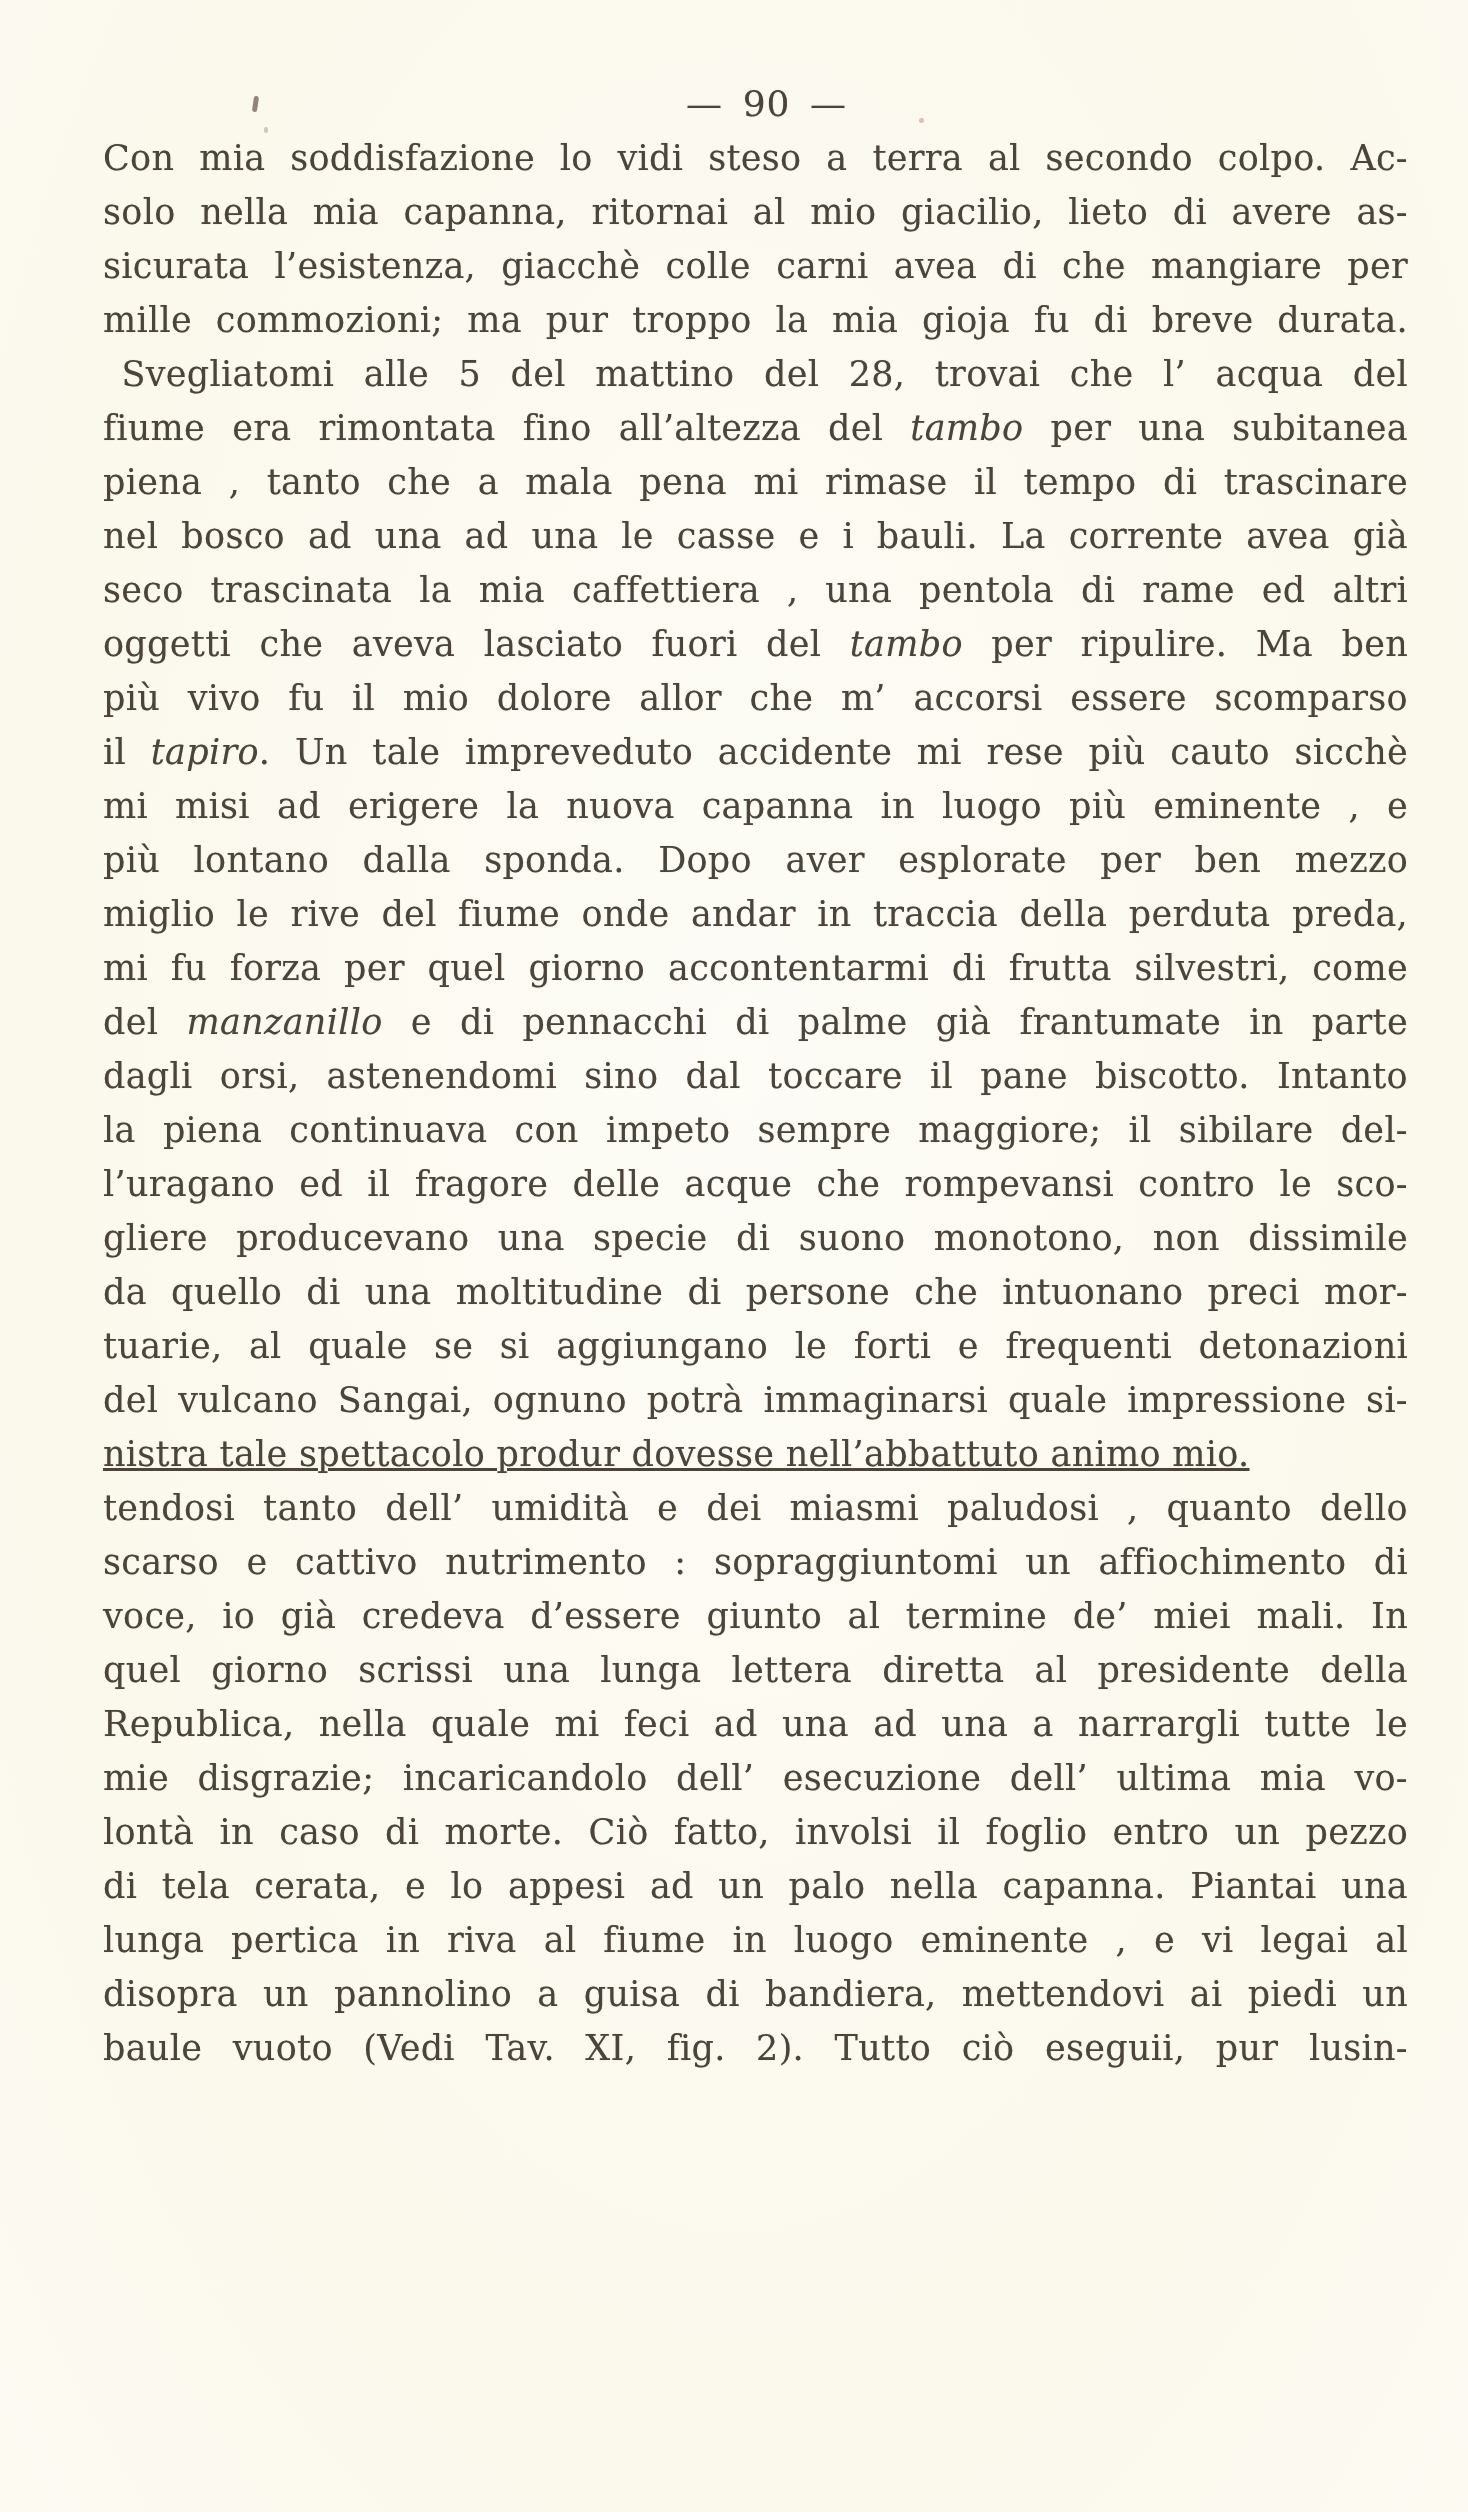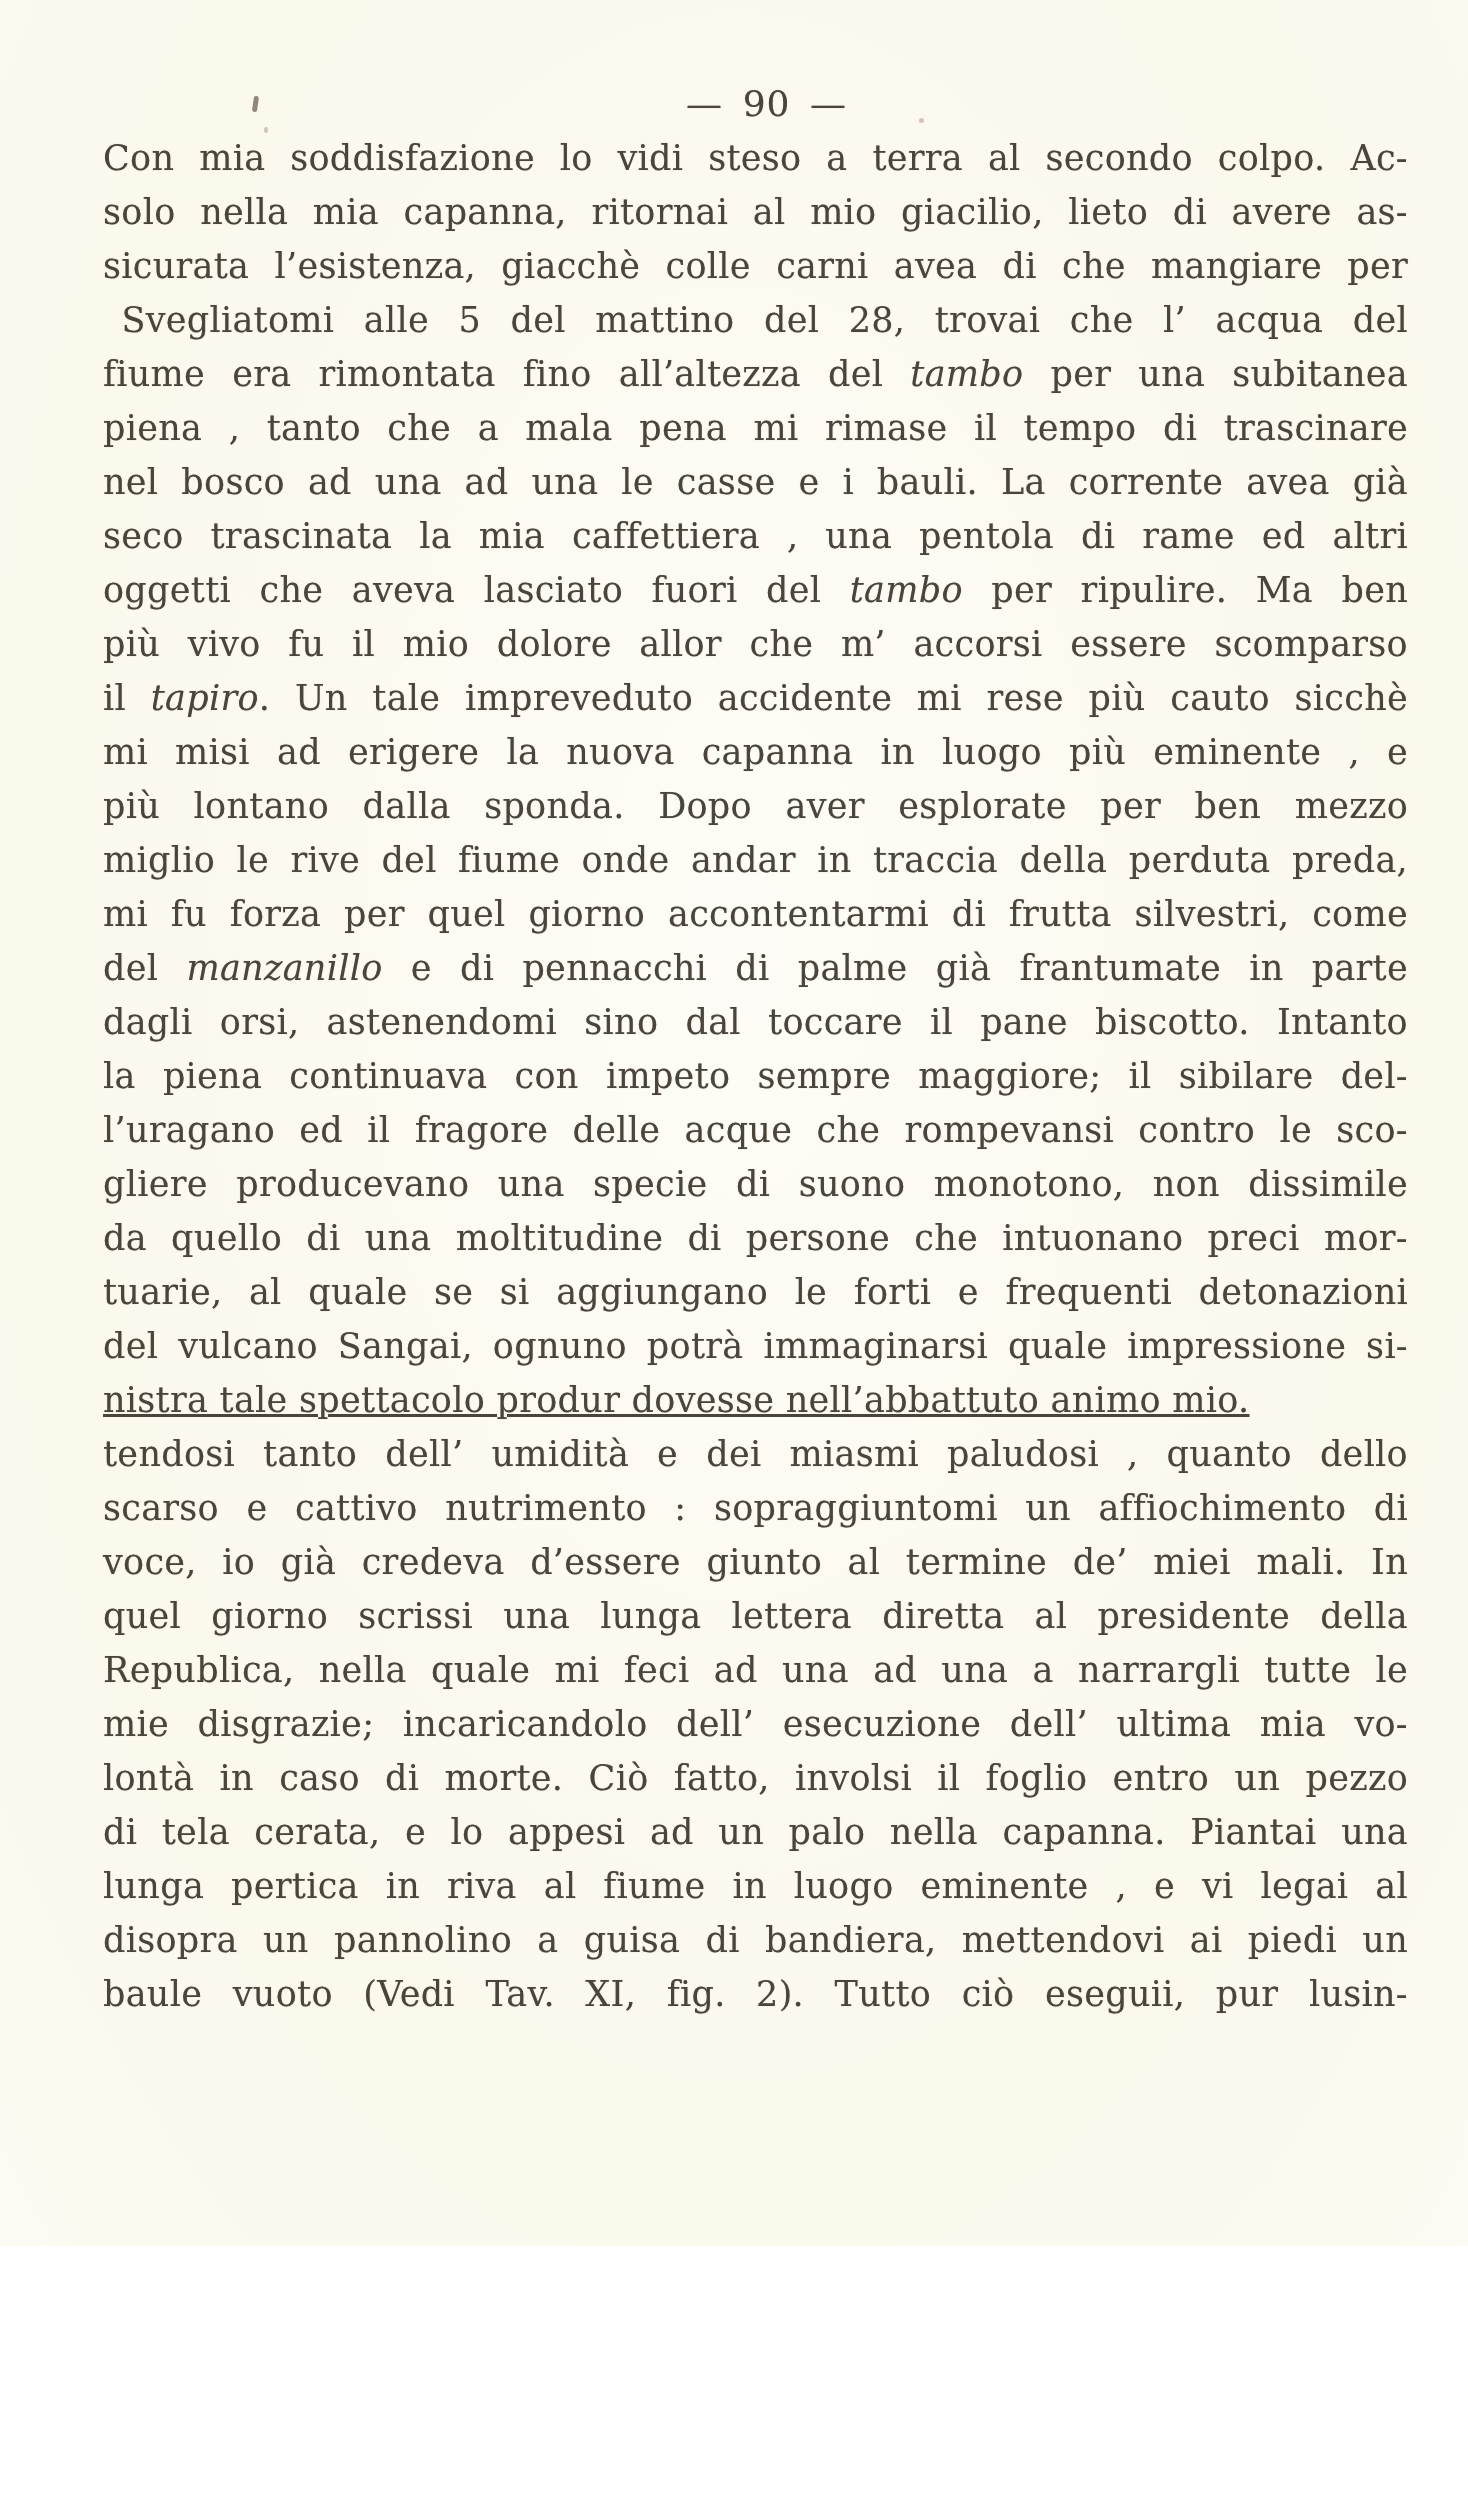--- a/index.html
+++ b/index.html
@@ -7,21 +7,21 @@
     --ink:#4a443a;
   }
   html,body{margin:0;padding:0;}
   body{
     width:1469px;height:2512px;
     background:#ffffff;
     font-family:"DejaVu Serif","Liberation Serif",serif;
   }
   .page{
     position:relative;
-    width:1469px;height:2246px;
+    width:1469px;height:2512px;
     background:radial-gradient(ellipse at 50% 42%, #fdfcf6 0%, #fbf8ec 68%, #fcfaf2 100%);
     overflow:hidden;
     color:var(--ink);
   }
   .header{
     position:absolute;
     top:83px;left:0;width:1469px;
     padding-left:64px;
     box-sizing:border-box;
     text-align:center;
@@ -62,20 +62,21 @@
   <div class="header">
     <span>— 90 —</span>
   </div>
   <div class="speck speck-1"></div>
   <div class="speck speck-2"></div>
   <div class="speck speck-3"></div>
   <div class="text-block">
       <div class="line"><span>Con mia soddisfazione lo vidi steso a terra al secondo colpo. Ac-</span></div>
       <div class="line"><span>solo nella mia capanna, ritornai al mio giacilio, lieto di avere as-</span></div>
       <div class="line"><span>sicurata l’esistenza, giacchè colle carni avea di che mangiare per</span></div>
+      <div class="line"><span>mille commozioni; ma pur troppo la mia gioja fu di breve durata.</span></div>
       <div class="line indent"><span>Svegliatomi alle 5 del mattino del 28, trovai che l’ acqua del</span></div>
       <div class="line"><span>fiume era rimontata fino all’altezza del </span><span class="it">tambo</span><span> per una subitanea</span></div>
       <div class="line"><span>piena , tanto che a mala pena mi rimase il tempo di trascinare</span></div>
       <div class="line"><span>nel bosco ad una ad una le casse e i bauli. La corrente avea già</span></div>
       <div class="line"><span>seco trascinata la mia caffettiera , una pentola di rame ed altri</span></div>
       <div class="line"><span>oggetti che aveva lasciato fuori del </span><span class="it">tambo</span><span> per ripulire. Ma ben</span></div>
       <div class="line"><span>più vivo fu il mio dolore allor che m’ accorsi essere scomparso</span></div>
       <div class="line"><span>il </span><span class="it">tapiro</span><span>. Un tale impreveduto accidente mi rese più cauto sicchè</span></div>
       <div class="line"><span>mi misi ad erigere la nuova capanna in luogo più eminente , e</span></div>
       <div class="line"><span>più lontano dalla sponda. Dopo aver esplorate per ben mezzo</span></div>

